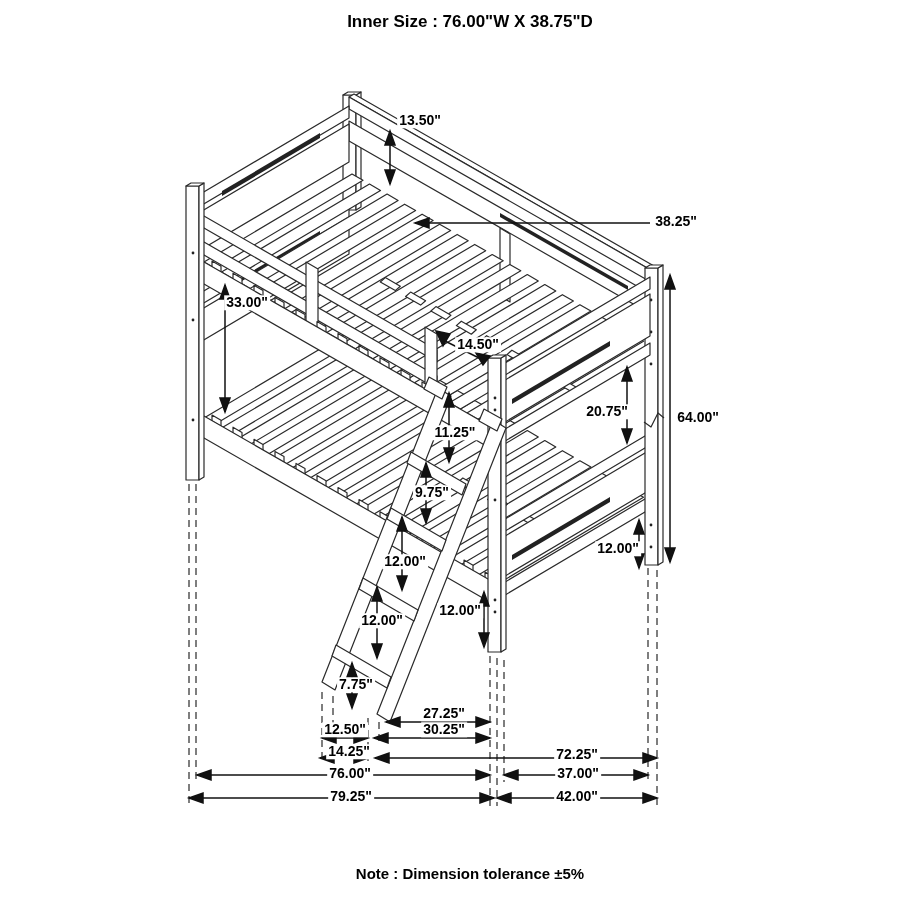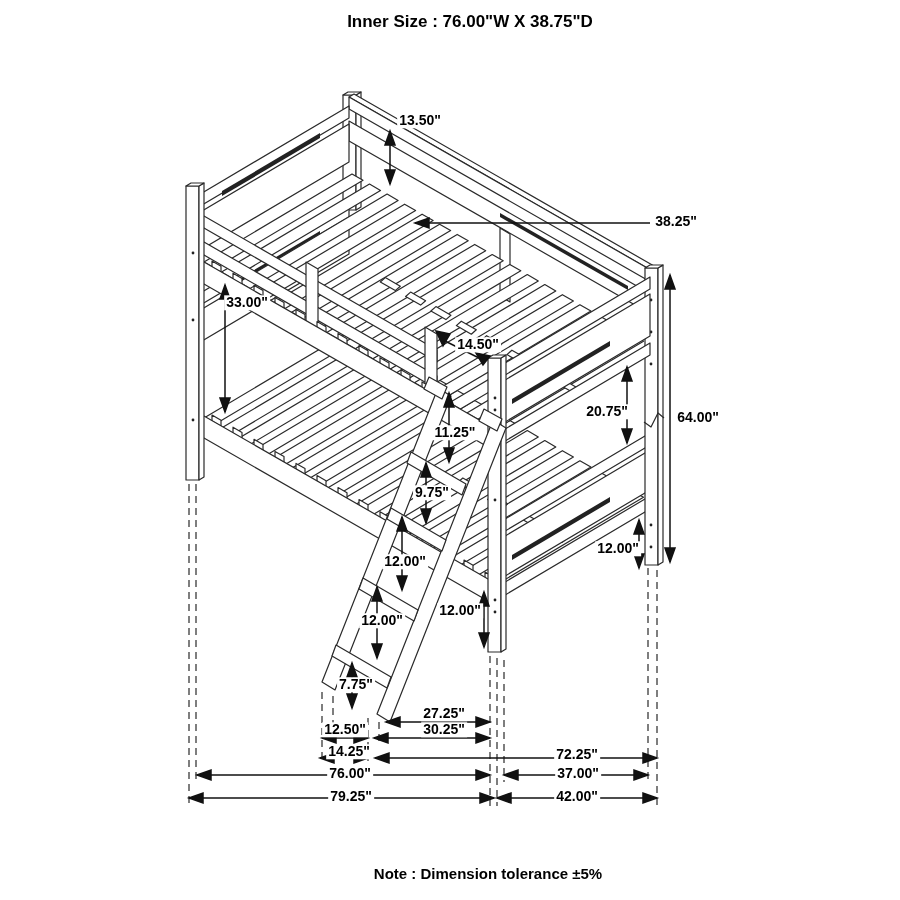--- a/index.html
+++ b/index.html
@@ -280,14 +280,14 @@
   <div class="dim" style="left:444px;top:714px">27.25"</div>
   <div class="dim" style="left:345px;top:730px">12.50"</div>
   <div class="dim" style="left:444px;top:730px">30.25"</div>
   <div class="dim" style="left:349px;top:752px">14.25"</div>
   <div class="dim" style="left:577px;top:755px">72.25"</div>
   <div class="dim" style="left:350px;top:774px">76.00"</div>
   <div class="dim" style="left:578px;top:774px">37.00"</div>
   <div class="dim" style="left:351px;top:797px">79.25"</div>
   <div class="dim" style="left:577px;top:797px">42.00"</div>
 
-  <div class="note" style="left:488px;top:873px">Note : Dimension tolerance ±5%</div>
+  <div class="note" style="left:470px;top:873px">Note : Dimension tolerance ±5%</div>
 </div>
 
 </body></html>

